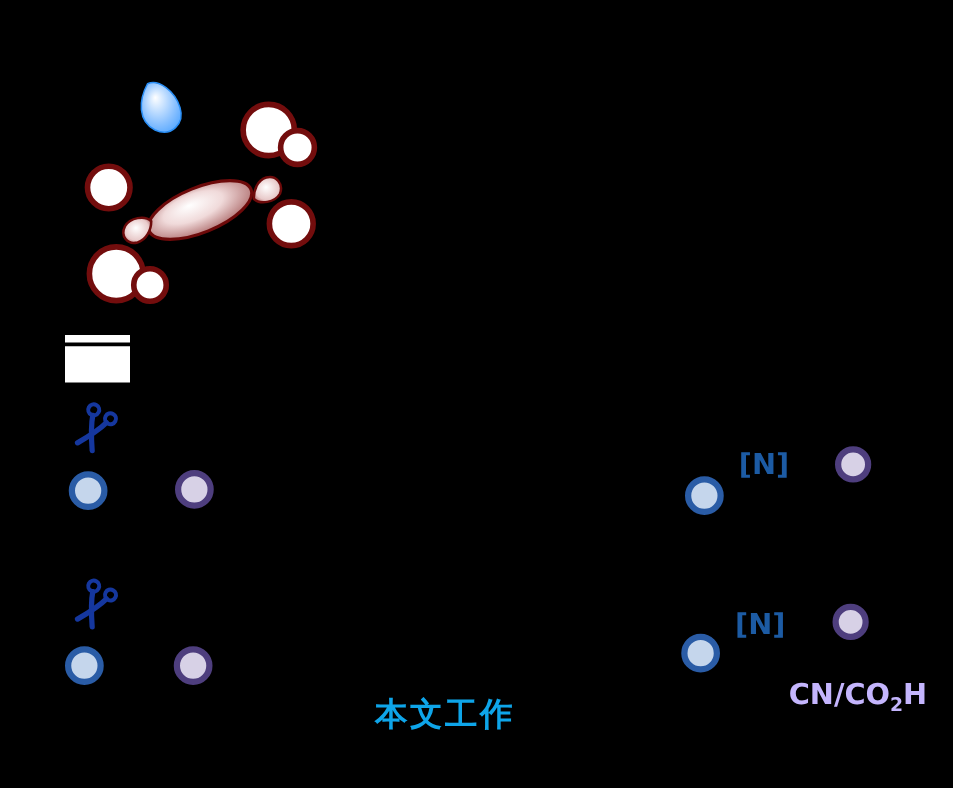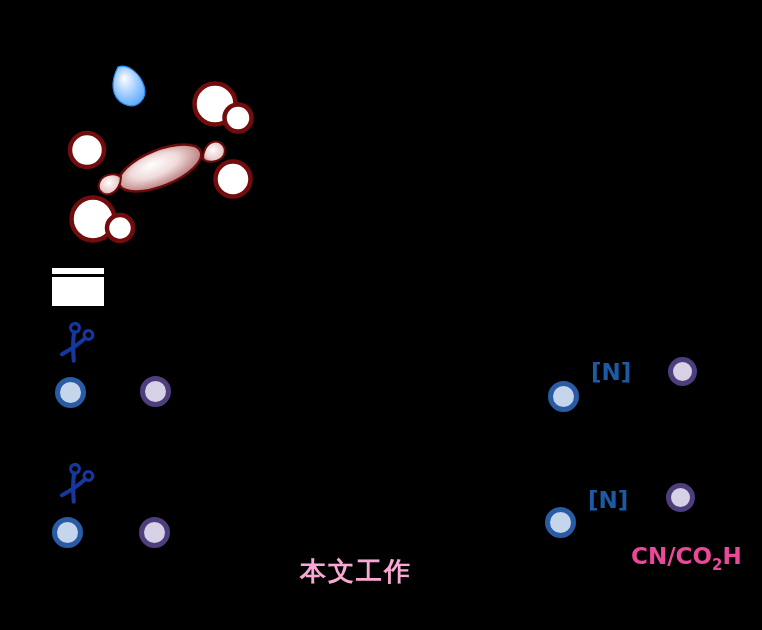--- a/index.html
+++ b/index.html
@@ -11,23 +11,23 @@
   .whitebox{position:absolute;left:52px;top:268px;width:52px;height:38px;background:#ffffff;}
   .whitebox .wline{position:absolute;left:0;top:6px;width:100%;height:3px;background:#000;}
   .scissors{position:absolute;width:38px;height:44px;}
   .scissors.s1{left:56px;top:322px;transform:rotate(28deg);}
   .scissors.s2{left:56px;top:463px;transform:rotate(28deg);}
   .node{position:absolute;border-radius:50%;box-sizing:content-box;}
   .node.blue{width:21px;height:21px;border:5px solid #2a5ca6;background:#c5d6ec;}
   .node.purple{width:21px;height:21px;border:5px solid #4e3e7e;background:#d7d1e6;}
   .node.purple.sm{width:19px;height:19px;}
   .nlabel{position:absolute;color:#1c5ba4;font-weight:bold;font-size:23px;letter-spacing:0px;}
-  .cnlabel{position:absolute;left:631px;top:543px;color:#ec4899;font-weight:bold;font-size:23px;}
+  .cnlabel{position:absolute;left:631px;top:543px;color:#c4b5fd;font-weight:bold;font-size:23px;}
   .cnlabel sub{font-size:15px;}
-  .thiswork{position:absolute;left:300px;top:554px;color:#f9a8d4;font-weight:bold;
+  .thiswork{position:absolute;left:300px;top:554px;color:#0ea5e9;font-weight:bold;
     font-size:26px;letter-spacing:2px;font-family:"DejaVu Sans",sans-serif;}
 </style>
 </head>
 <body>
 
 <div class="canvas">
 
   <svg class="art" viewBox="0 0 762 630">
     <defs>
       <radialGradient id="orbGrad" fx="0.42" fy="0.32" r="0.75">

